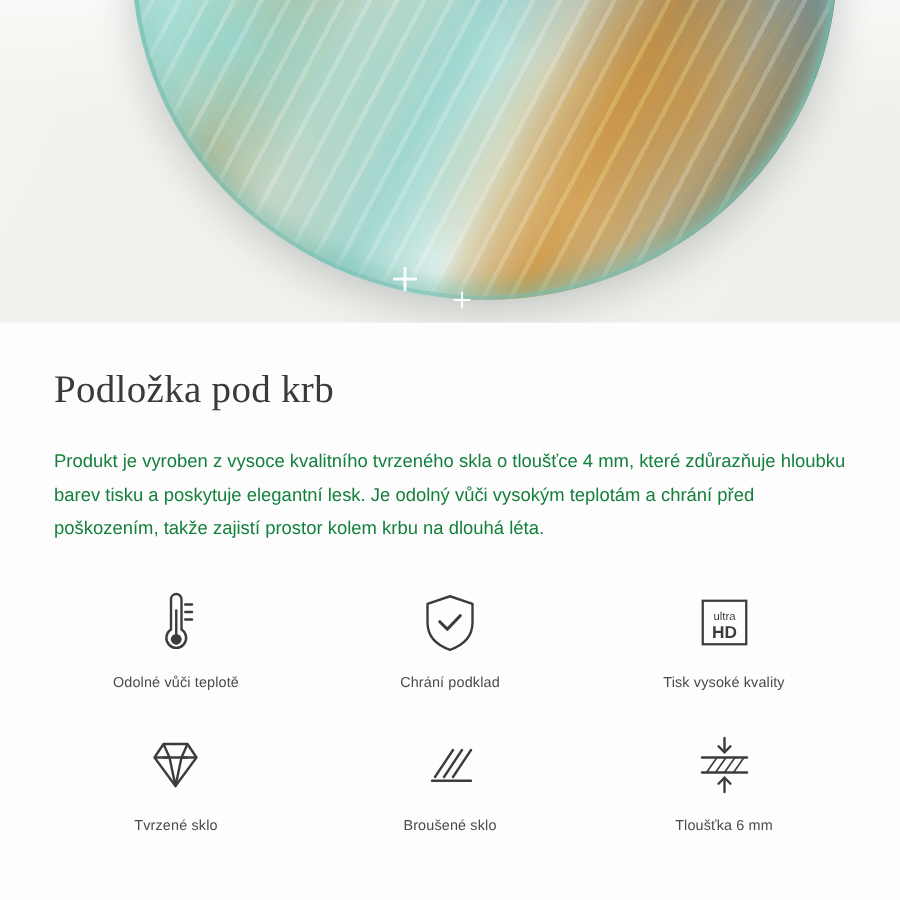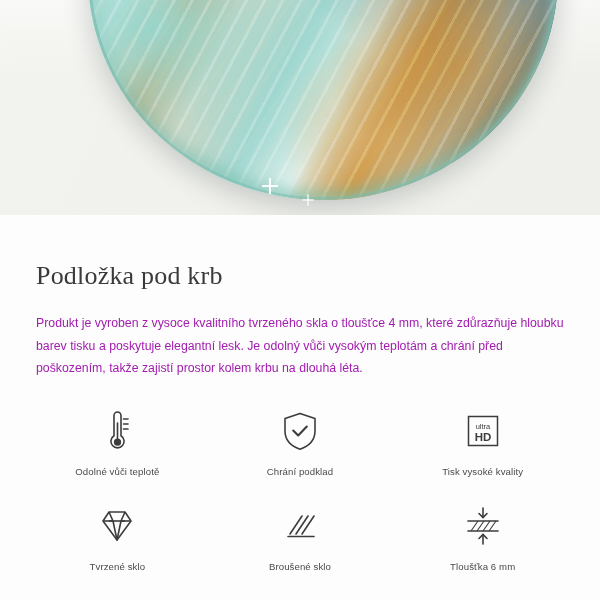--- a/index.html
+++ b/index.html
@@ -120,29 +120,29 @@
   
   .content {
     padding: 28px 36px 0 36px;
   }
   .headline {
     font-family: "Liberation Serif", serif;
     font-size: 26px;
     line-height: 1.34;
     font-weight: 400;
     color: #3a3a3a;
-    margin: 16px 0 18px 0;
+    margin: 0 0 18px 0;
     letter-spacing: 0.2px;
   }
   .headline span { display: block; }
 
   .paragraph {
     font-size: 12.3px;
     line-height: 1.85;
-    color: #a21caf;
+    color: #15803d;
     margin: 0;
     max-width: 540px;
   }
 
   
   .features {
     margin-top: 26px;
     padding: 0 26px;
     display: grid;
     grid-template-columns: repeat(3, 1fr);

